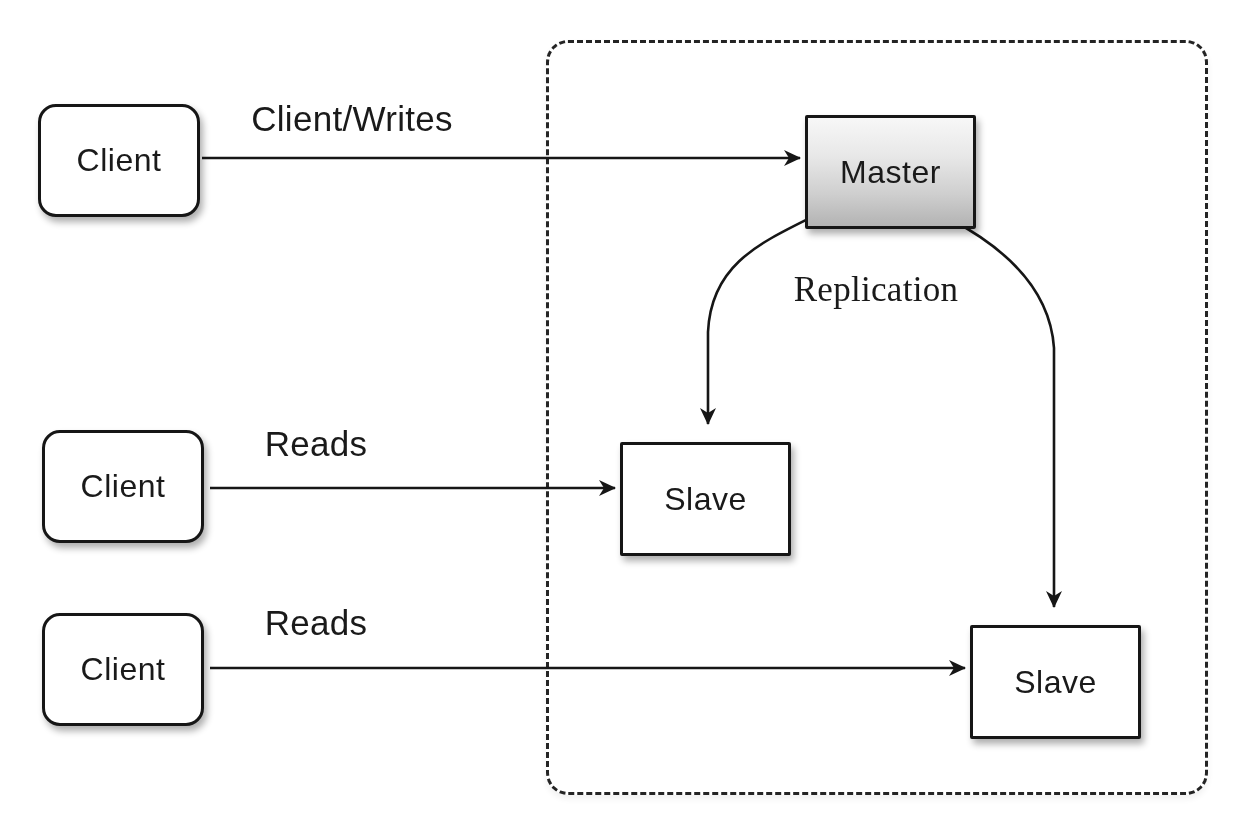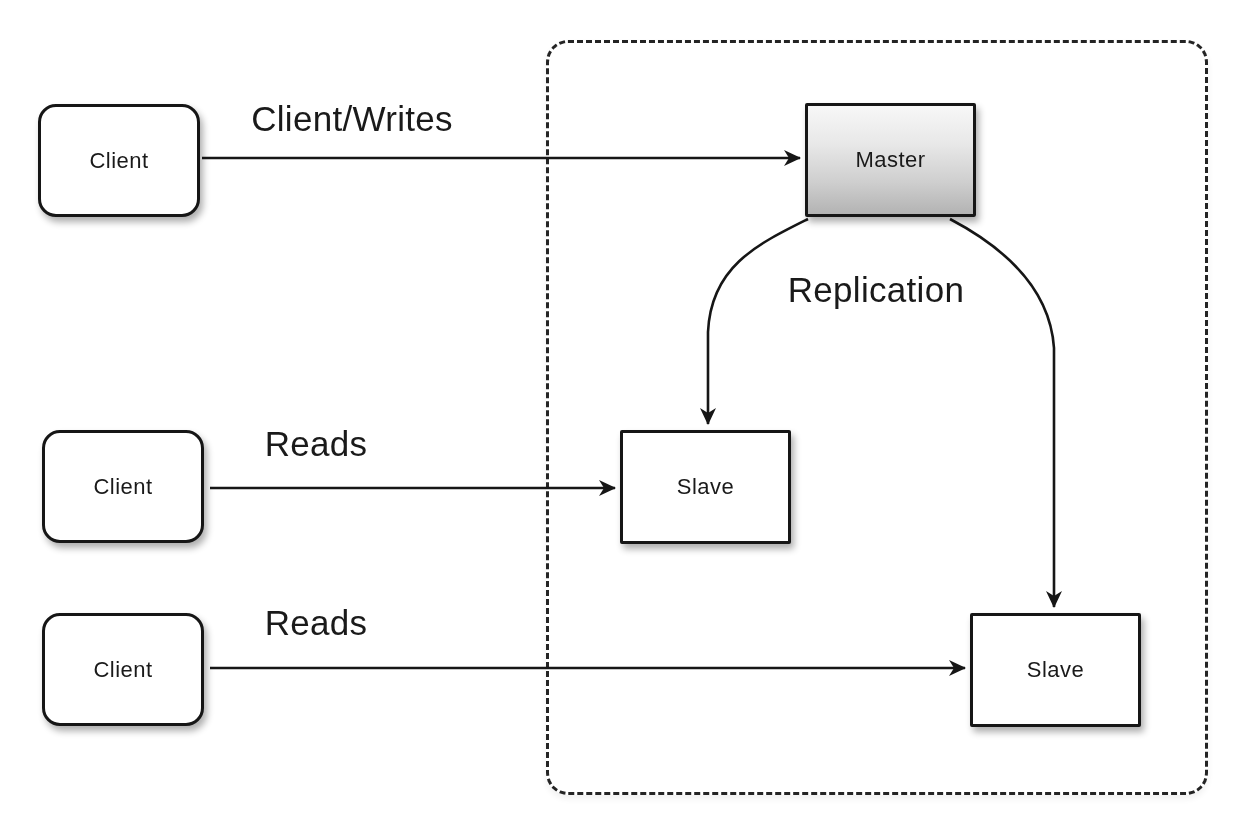--- a/index.html
+++ b/index.html
@@ -36,35 +36,36 @@
     box-shadow: 0 4px 6px rgba(0,0,0,0.06);
   }
   .node {
     position: absolute;
     box-sizing: border-box;
     border: 3px solid #161616;
     background: #ffffff;
     display: flex;
     align-items: center;
     justify-content: center;
-    font-size: 22px;
+    font-size: 32px;
     color: #1a1a1a;
     z-index: 3;
     box-shadow: 3px 5px 7px rgba(0,0,0,0.32);
     letter-spacing: 0.5px;
   }
   .client {
     border-radius: 18px;
     width: 162px;
     height: 113px;
   }
   .server {
     border-radius: 2px;
     width: 171px;
     height: 114px;
+    margin-top: 12px;
   }
   .master {
     background: linear-gradient(180deg, #f7f7f7 0%, #e8e8e8 35%, #cfcfcf 70%, #b3b3b3 100%);
   }
   #client1 { left: 38px;  top: 104px; }
   #client2 { left: 42px;  top: 430px; }
   #client3 { left: 42px;  top: 613px; }
   #master  { left: 805px; top: 103px; }
   #slave1  { left: 620px; top: 430px; }
   #slave2  { left: 970px; top: 613px; }
@@ -73,21 +74,21 @@
     transform: translate(-50%, -50%);
     font-size: 35px;
     color: #1a1a1a;
     white-space: nowrap;
     z-index: 4;
     letter-spacing: 0.3px;
   }
   #label-reads-writes { left: 352px; top: 119px; }
   #label-reads-mid    { left: 316px; top: 444px; }
   #label-reads-bottom { left: 316px; top: 623px; }
-  #label-replication  { left: 876px; top: 290px; }
+  #label-replication  { left: 876px; top: 290px; font-family: Liberation Serif, serif; }
 </style>
 </head>
 <body>
 
 <div class="stage">
 
   <div class="dashed-box"></div>
 
   <svg class="edges" viewBox="0 0 1246 839" xmlns="http://www.w3.org/2000/svg">
     <defs>

